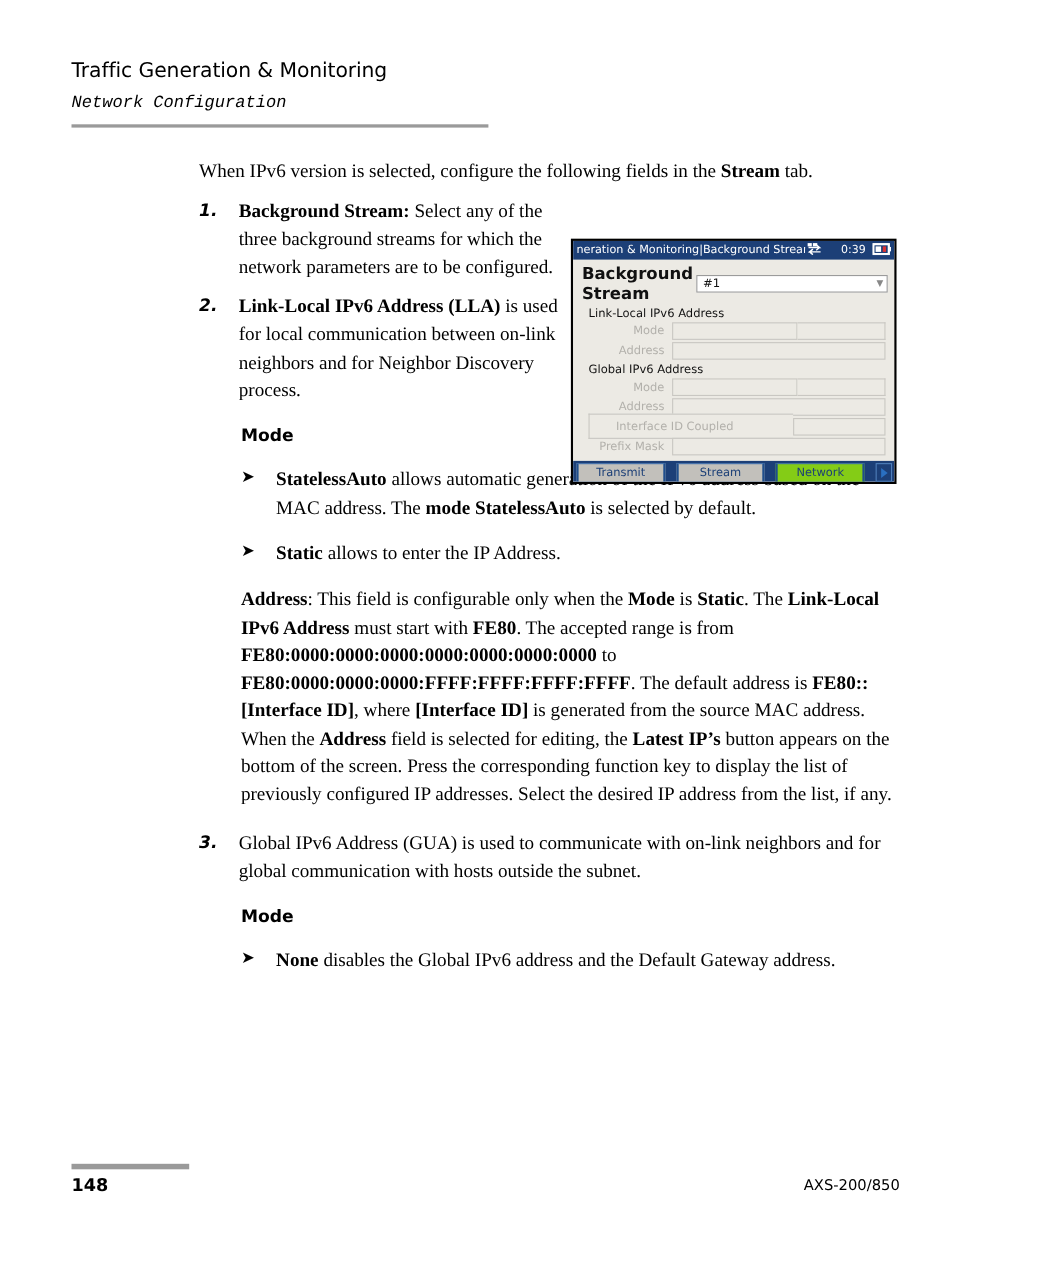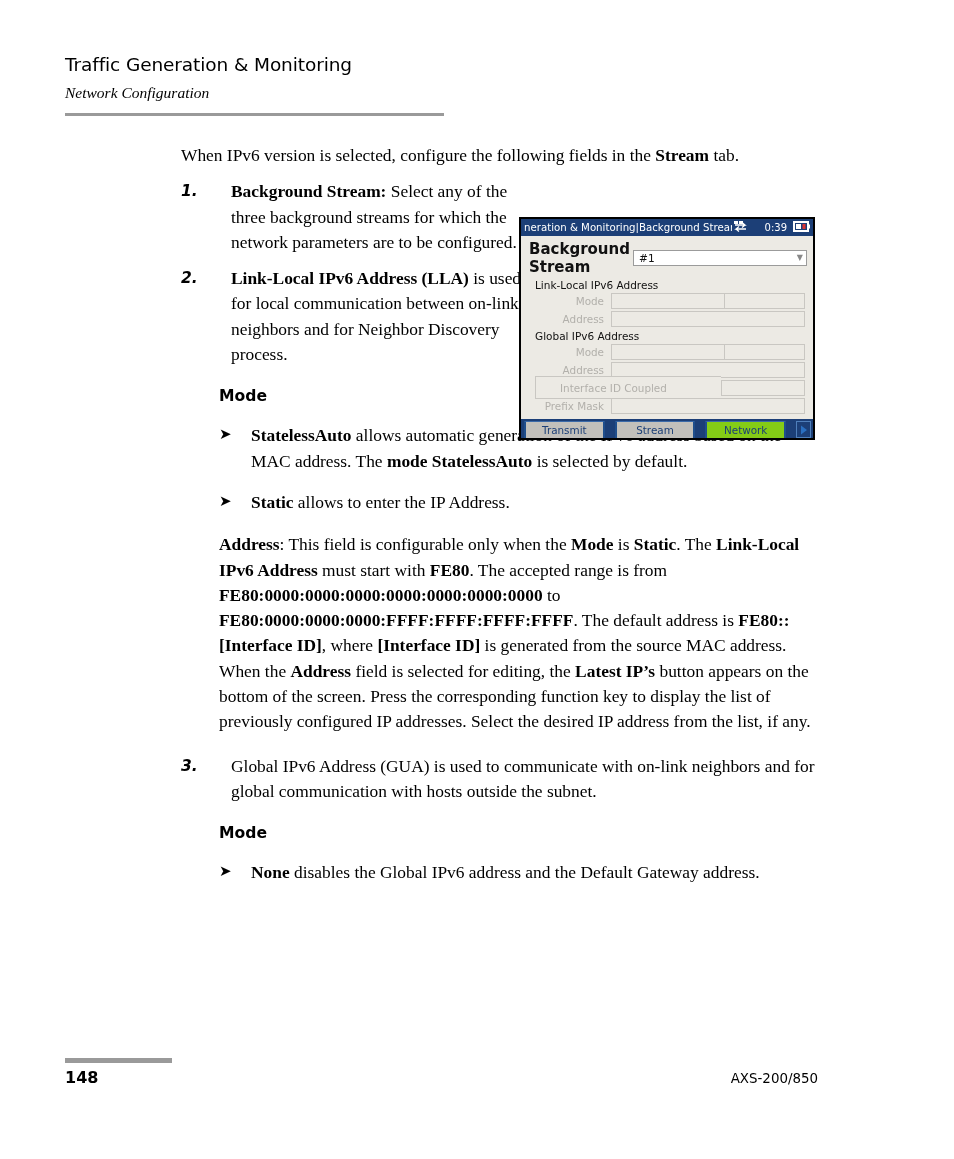--- a/index.html
+++ b/index.html
@@ -26,21 +26,21 @@
   .chapter-title {
     font-family: "DejaVu Sans", "Liberation Sans", sans-serif;
     font-weight: normal;
     font-size: 18.5px;
     letter-spacing: -0.1px;
     color: #000;
     margin: 0;
     line-height: 1.2;
   }
   .section-subtitle {
-    font-family: Liberation Serif, serif;
+    font-family: Liberation Mono, monospace;
     font-style: italic;
     font-size: 15.5px;
     margin: 8px 0 0 0;
     line-height: 1.2;
   }
   .header-rule {
     position: absolute;
     left: 65px;
     top: 113px;
     width: 379px;
@@ -77,21 +77,21 @@
     position: absolute;
     left: 0;
     top: 0;
     width: 28px;
     font-family: "DejaVu Sans", "Liberation Sans", sans-serif;
     font-weight: bold;
     font-style: italic;
     font-size: 15.5px;
   }
   .num-body {
-    margin-left: 50px;
+    margin-left: 36px;
   }
   .narrow {
     width: 300px;
   }
   .wide {
     width: 606px;
   }
 
   
   .sub-head {

